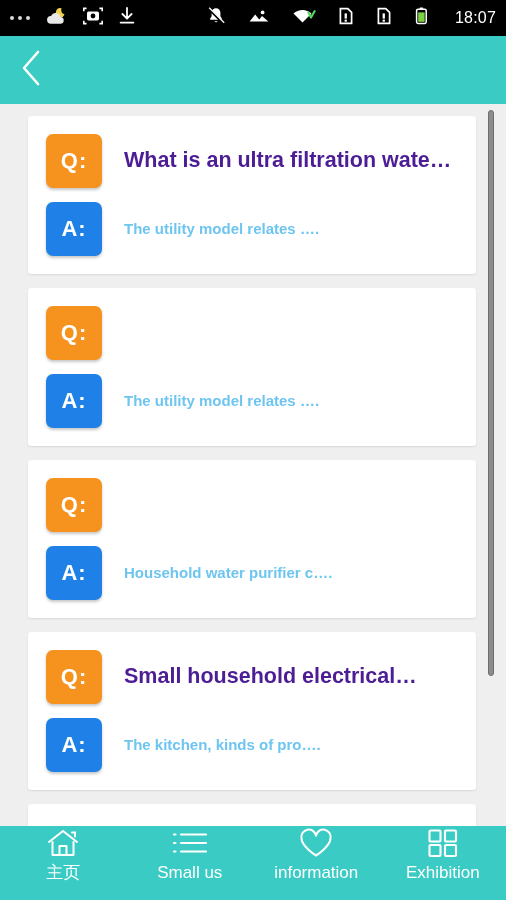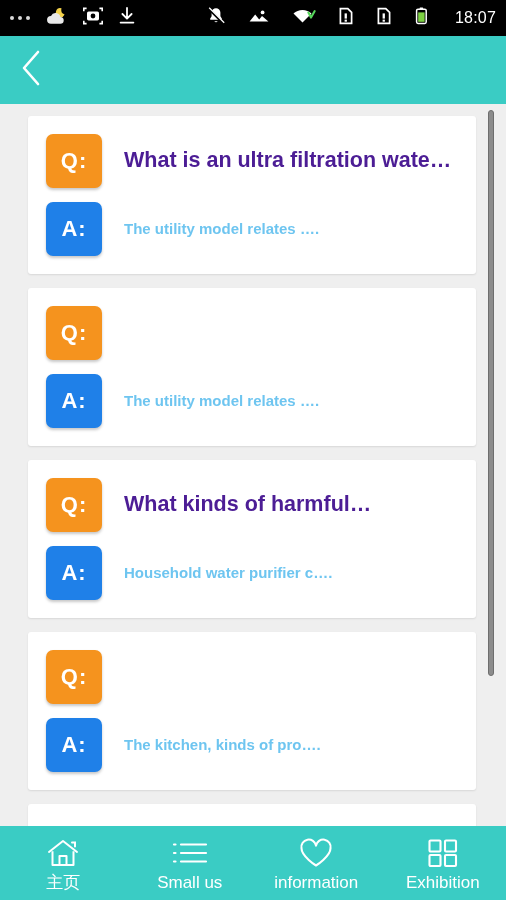--- a/index.html
+++ b/index.html
@@ -167,21 +167,20 @@
     height: 74px;
     background: #3accc4;
     display: flex;
     align-items: stretch;
   }
   .nav-item {
     flex: 1 1 20%;
     display: flex;
     flex-direction: column;
     align-items: center;
-    justify-content: center;
     gap: 4px;
     color: #ffffff;
   }
   .nav-icon {
     height: 34px;
     display: flex;
     align-items: center;
     justify-content: center;
   }
   .nav-label {
@@ -300,31 +299,31 @@
       </div>
       <div class="row">
         <div class="badge badge-a">A:</div>
         <div class="a-text">The utility model relates ….</div>
       </div>
     </div>
 
     <div class="card">
       <div class="row">
         <div class="badge badge-q">Q:</div>
-        <div class="q-text">What kinds of harmful…</div>
       </div>
       <div class="row">
         <div class="badge badge-a">A:</div>
         <div class="a-text">Household water purifier c….</div>
       </div>
     </div>
 
     <div class="card">
       <div class="row">
         <div class="badge badge-q">Q:</div>
+        <div class="q-text">Small household electrical…</div>
       </div>
       <div class="row">
         <div class="badge badge-a">A:</div>
         <div class="a-text">The kitchen, kinds of pro….</div>
       </div>
     </div>
 
     <div class="card-partial"></div>
 
     <div class="scrollbar-track">

